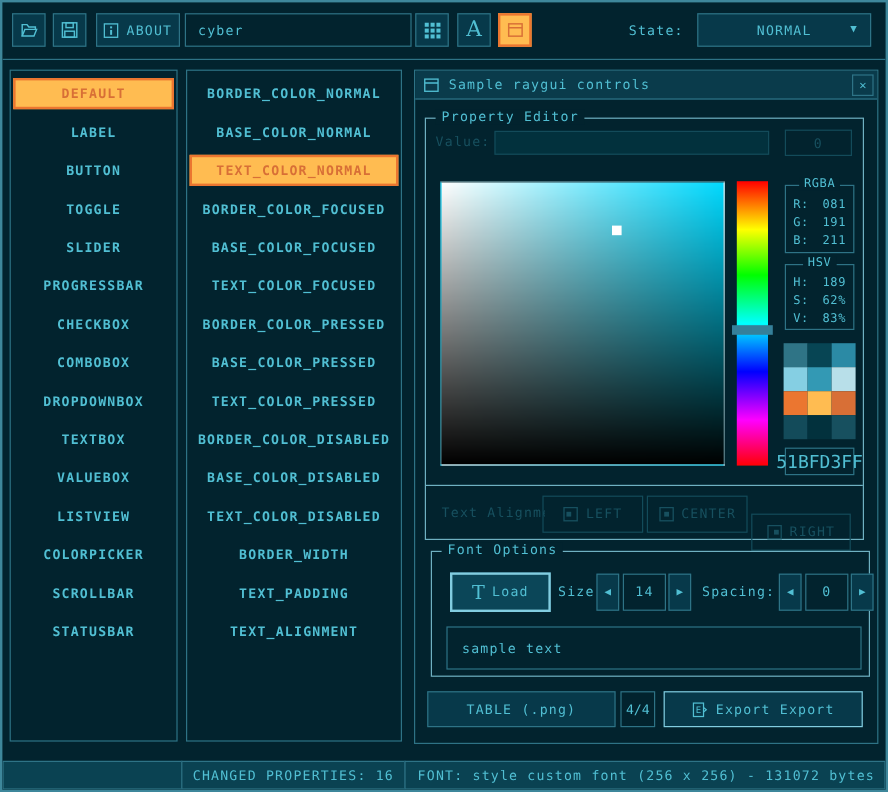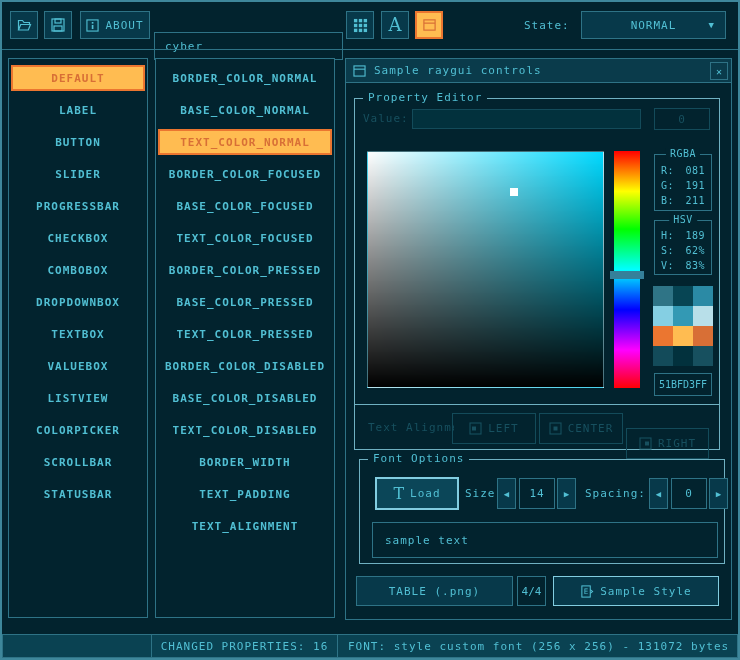--- a/index.html
+++ b/index.html
@@ -40,21 +40,21 @@
   }
   .valuebox{
     position:absolute;box-sizing:border-box;
     border:1px solid var(--border-normal,#2e7386);
     background:var(--background,#02232e);
     display:flex;align-items:center;justify-content:center;
   }
   
   .tb-btn{width:28px;height:28px;top:9px;}
   .toolbar-line{position:absolute;left:0;right:0;top:47px;height:1px;background:var(--border-normal,#2e7386);}
-  #name-input{left:152px;top:9px;width:189px;height:28px;font:inherit;letter-spacing:1px;color:var(--text-normal,#51bfd3);outline:none;margin-top:21px;}
+  #name-input{left:152px;top:9px;width:189px;height:28px;font:inherit;letter-spacing:1px;color:var(--text-normal,#51bfd3);outline:none;}
   input.textbox{padding-left:10px;}
   .state-label{left:522px;top:9px;height:28px;display:flex;align-items:center;}
   .dropdown{left:579px;top:9px;width:145px;height:28px;}
   .dropdown .dd-arrow{position:absolute;right:10px;font-size:9px;}
   
   .listview{
     position:absolute;box-sizing:border-box;
     border:1px solid var(--border-normal,#2e7386);
     background:var(--background,#02232e);
     overflow:hidden;
@@ -111,21 +111,21 @@
   }
   #sv-cursor{position:absolute;width:8px;height:8px;background:#ffffff;}
   #hue-bar{position:absolute;left:259px;top:52px;width:26px;height:237px;
     background:linear-gradient(to bottom,#ff0000 0%,#ffff00 17%,#00ff00 33%,#00ffff 50%,#0000ff 67%,#ff00ff 84%,#ff0004 100%);}
   #hue-handle{position:absolute;left:-4px;width:34px;height:8px;background:var(--hue-handle,#35809a);}
   #palette{
     position:absolute;left:298px;top:187px;width:60px;height:80px;
     display:grid;grid-template-columns:repeat(3,20px);grid-template-rows:repeat(4,20px);
   }
   .swatch{width:20px;height:20px;}
-  .hexbox{left:299px;top:274px;width:58px;height:23px;font-size:10px;letter-spacing:0;}
+  .hexbox{left:299px;top:274px;width:58px;height:23px;font-size:15px;letter-spacing:0;}
   .sep-line{position:absolute;left:0;top:305px;width:100%;height:1px;background:var(--line-bright,#6fb1c2);}
   .ta-label{position:absolute;left:13px;top:322px;width:86px;overflow:hidden;white-space:nowrap;color:var(--text-disabled,#17505f);}
   .align-btn{top:314px;height:31px;}
   .align-icon{flex:none;}
   
   .load-btn{left:15px;top:17px;width:84px;height:33px;}
   .serifT{font-family:"DejaVu Serif",serif;font-size:16px;letter-spacing:0;line-height:1;}
   .fo-label{position:absolute;height:31px;display:flex;align-items:center;}
   .spin-btn{width:19px;height:31px;font-size:9px;letter-spacing:0;}
   .sample-box{left:12px;top:62px;width:346px;height:36px;padding-left:12px;justify-content:flex-start;display:flex;align-items:center;border:1px solid var(--border-normal,#2e7386);position:absolute;box-sizing:border-box;}
@@ -216,20 +216,21 @@
     <span>NORMAL</span>
     <span class="dd-arrow">▼</span>
   </div>
 
   <div class="toolbar-line"></div>
 
   <div id="controls-list" class="listview" style="left:6px;top:56px;width:140px;height:560px;">
       <div class="list-item selected">DEFAULT</div>
       <div class="list-item">LABEL</div>
       <div class="list-item">BUTTON</div>
+      <div class="list-item">TOGGLE</div>
       <div class="list-item">SLIDER</div>
       <div class="list-item">PROGRESSBAR</div>
       <div class="list-item">CHECKBOX</div>
       <div class="list-item">COMBOBOX</div>
       <div class="list-item">DROPDOWNBOX</div>
       <div class="list-item">TEXTBOX</div>
       <div class="list-item">VALUEBOX</div>
       <div class="list-item">LISTVIEW</div>
       <div class="list-item">COLORPICKER</div>
       <div class="list-item">SCROLLBAR</div>
@@ -397,21 +398,21 @@
     <div class="btn table-btn">TABLE (.png)</div>
     <div class="valuebox pages-box">4/4</div>
     <div class="btn export-btn">
       <span>
         <svg width="14" height="15" viewBox="0 0 15 15" fill="none" stroke="#51bfd3" stroke-width="1.1">
           <rect x="2" y="1.5" width="9" height="12"></rect>
           <path d="M11 5.5 l2.5 2 -2.5 2"></path>
           <text x="4" y="10.5" font-size="8" fill="#51bfd3" stroke="none" font-family="DejaVu Sans Mono, monospace">E</text>
         </svg>
       </span>
-      <span>Sample Style</span>
+      <span>Export Export</span>
     </div>
   </div>
 
   <div class="status-seg" style="left:0;width:150px;"></div>
   <div class="status-seg status-center" style="left:149px;width:187px;">
     <span>CHANGED PROPERTIES: 16</span>
   </div>
   <div class="status-seg status-left" style="left:335px;width:401px;">
     <span>FONT: style custom font (256 x 256) - 131072 bytes</span>
   </div>

